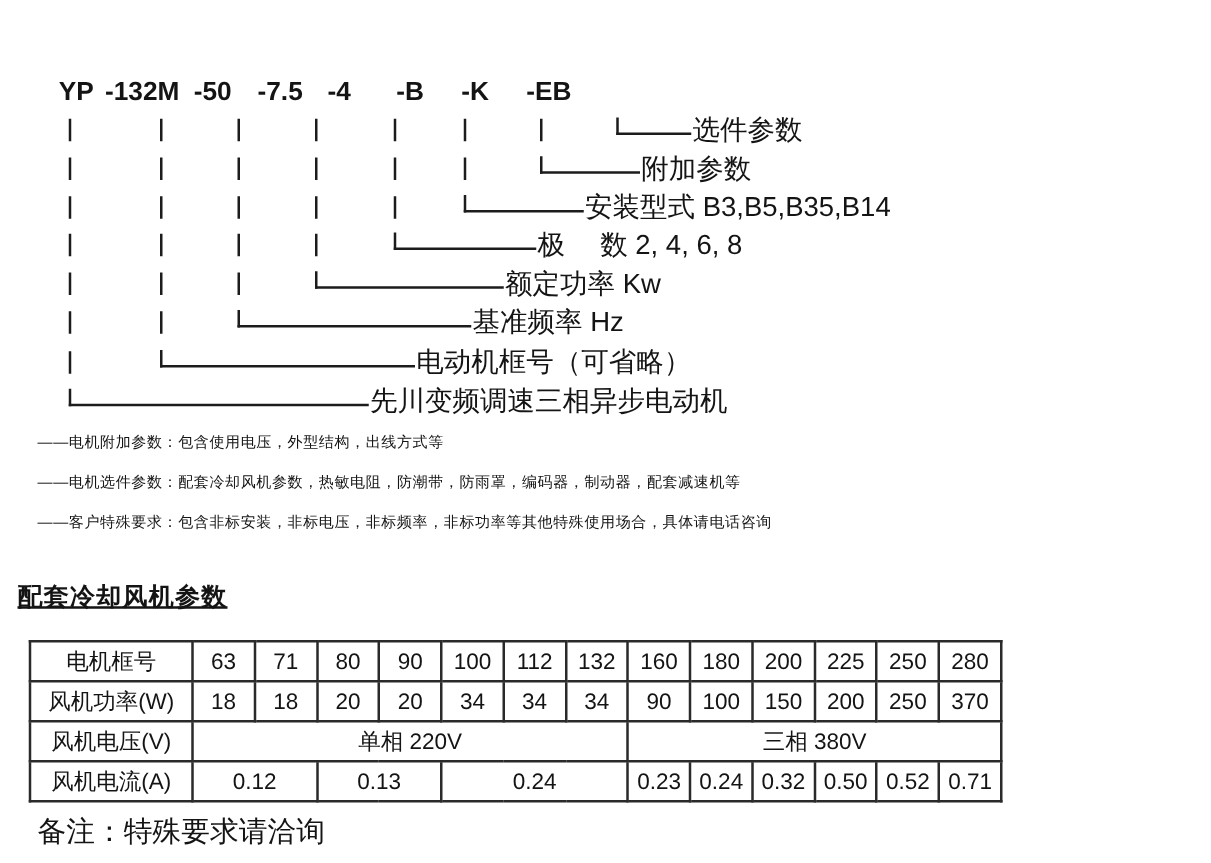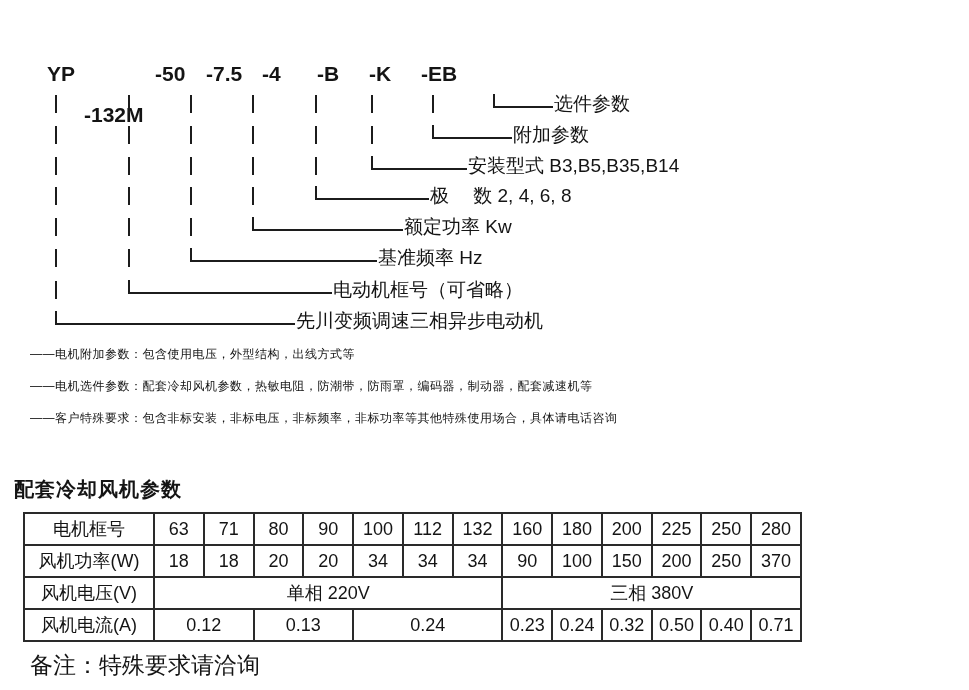--- a/index.html
+++ b/index.html
@@ -5,34 +5,34 @@
   html,body { margin:0; padding:0; background:#ffffff; }
   .page {
     position:relative; width:969px; height:690px; background:#ffffff;
     color:#141414; font-family:"Liberation Sans","DejaVu Sans",sans-serif;
     overflow:hidden;
   }
   .sec-title { position:absolute; font-size:20px; font-weight:700; letter-spacing:1px; white-space:nowrap; }
   .code-part { position:absolute; top:62px; font-size:21px; font-weight:600; white-space:nowrap; }
   .vbar { position:absolute; width:2px; height:18px; background:#1c1c1c; }
   .corner { position:absolute; height:12px; border-left:2px solid #1c1c1c; border-bottom:2px solid #1c1c1c; }
-  .tree-label { position:absolute; transform:translateY(-50%); font-size:19px; white-space:nowrap; }
+  .tree-label { position:absolute; transform:translateY(-50%); font-size:22px; white-space:nowrap; }
   .bullet { position:absolute; left:30px; transform:translateY(-50%); font-size:12px; font-weight:400; white-space:nowrap; letter-spacing:0.5px; }
   .fan-table { position:absolute; left:23px; top:512px; width:779px; border-collapse:collapse; table-layout:fixed; font-size:18px; }
   .fan-table td, .fan-table th { border:2px solid #2a2a2a; text-align:center; vertical-align:middle; height:30px; padding:0; font-weight:400; white-space:nowrap; }
   .note { position:absolute; left:30px; top:650px; font-size:23px; white-space:nowrap; }
 </style>
 </head>
 <body>
 
 <div class="page">
 
 
   <span class="code-part" style="left:47px;">YP</span>
-  <span class="code-part" style="left:84px;margin-top:41px;">-132M</span>
+  <span class="code-part" style="left:84px;">-132M</span>
   <span class="code-part" style="left:155px;">-50</span>
   <span class="code-part" style="left:206px;">-7.5</span>
   <span class="code-part" style="left:262px;">-4</span>
   <span class="code-part" style="left:317px;">-B</span>
   <span class="code-part" style="left:369px;">-K</span>
   <span class="code-part" style="left:421px;">-EB</span>
 
   <div class="vbar" style="left:55px;  top:95px;"></div>
   <div class="vbar" style="left:128px; top:95px;"></div>
   <div class="vbar" style="left:190px; top:95px;"></div>
@@ -82,21 +82,21 @@
   <div class="corner" style="left:128px; top:280px; width:202px;"></div>
   <span class="tree-label" style="left:333px; top:290px;">电动机框号（可省略）</span>
 
   <div class="corner" style="left:55px; top:311px; width:238px;"></div>
   <span class="tree-label" style="left:296px; top:321px;">先川变频调速三相异步电动机</span>
 
   <div class="bullet" style="top:354px;">——电机附加参数：包含使用电压，外型结构，出线方式等</div>
   <div class="bullet" style="top:386px;">——电机选件参数：配套冷却风机参数，热敏电阻，防潮带，防雨罩，编码器，制动器，配套减速机等</div>
   <div class="bullet" style="top:418px;">——客户特殊要求：包含非标安装，非标电压，非标频率，非标功率等其他特殊使用场合，具体请电话咨询</div>
 
-  <div class="sec-title" style="left:14px; top:476px;">配套冷却风机参数</div>
+  <div class="sec-title" style="left:14px; top:464px;text-decoration:underline;">配套冷却风机参数</div>
 
   <table class="fan-table">
     <colgroup>
       <col style="width:130px">
       <col>
         <col>
         <col>
         <col>
         <col>
         <col>
@@ -148,21 +148,21 @@
     </tr>
     <tr>
       <th>风机电流(A)</th>
       <td colspan="2">0.12</td>
       <td colspan="2">0.13</td>
       <td colspan="3">0.24</td>
       <td>0.23</td>
       <td>0.24</td>
       <td>0.32</td>
       <td>0.50</td>
-      <td>0.40</td>
+      <td>0.52</td>
       <td>0.71</td>
     </tr>
   </tbody>
     </table>
 
   <div class="note">备注：特殊要求请洽询</div>
 
 </div>
 
 </body></html>

